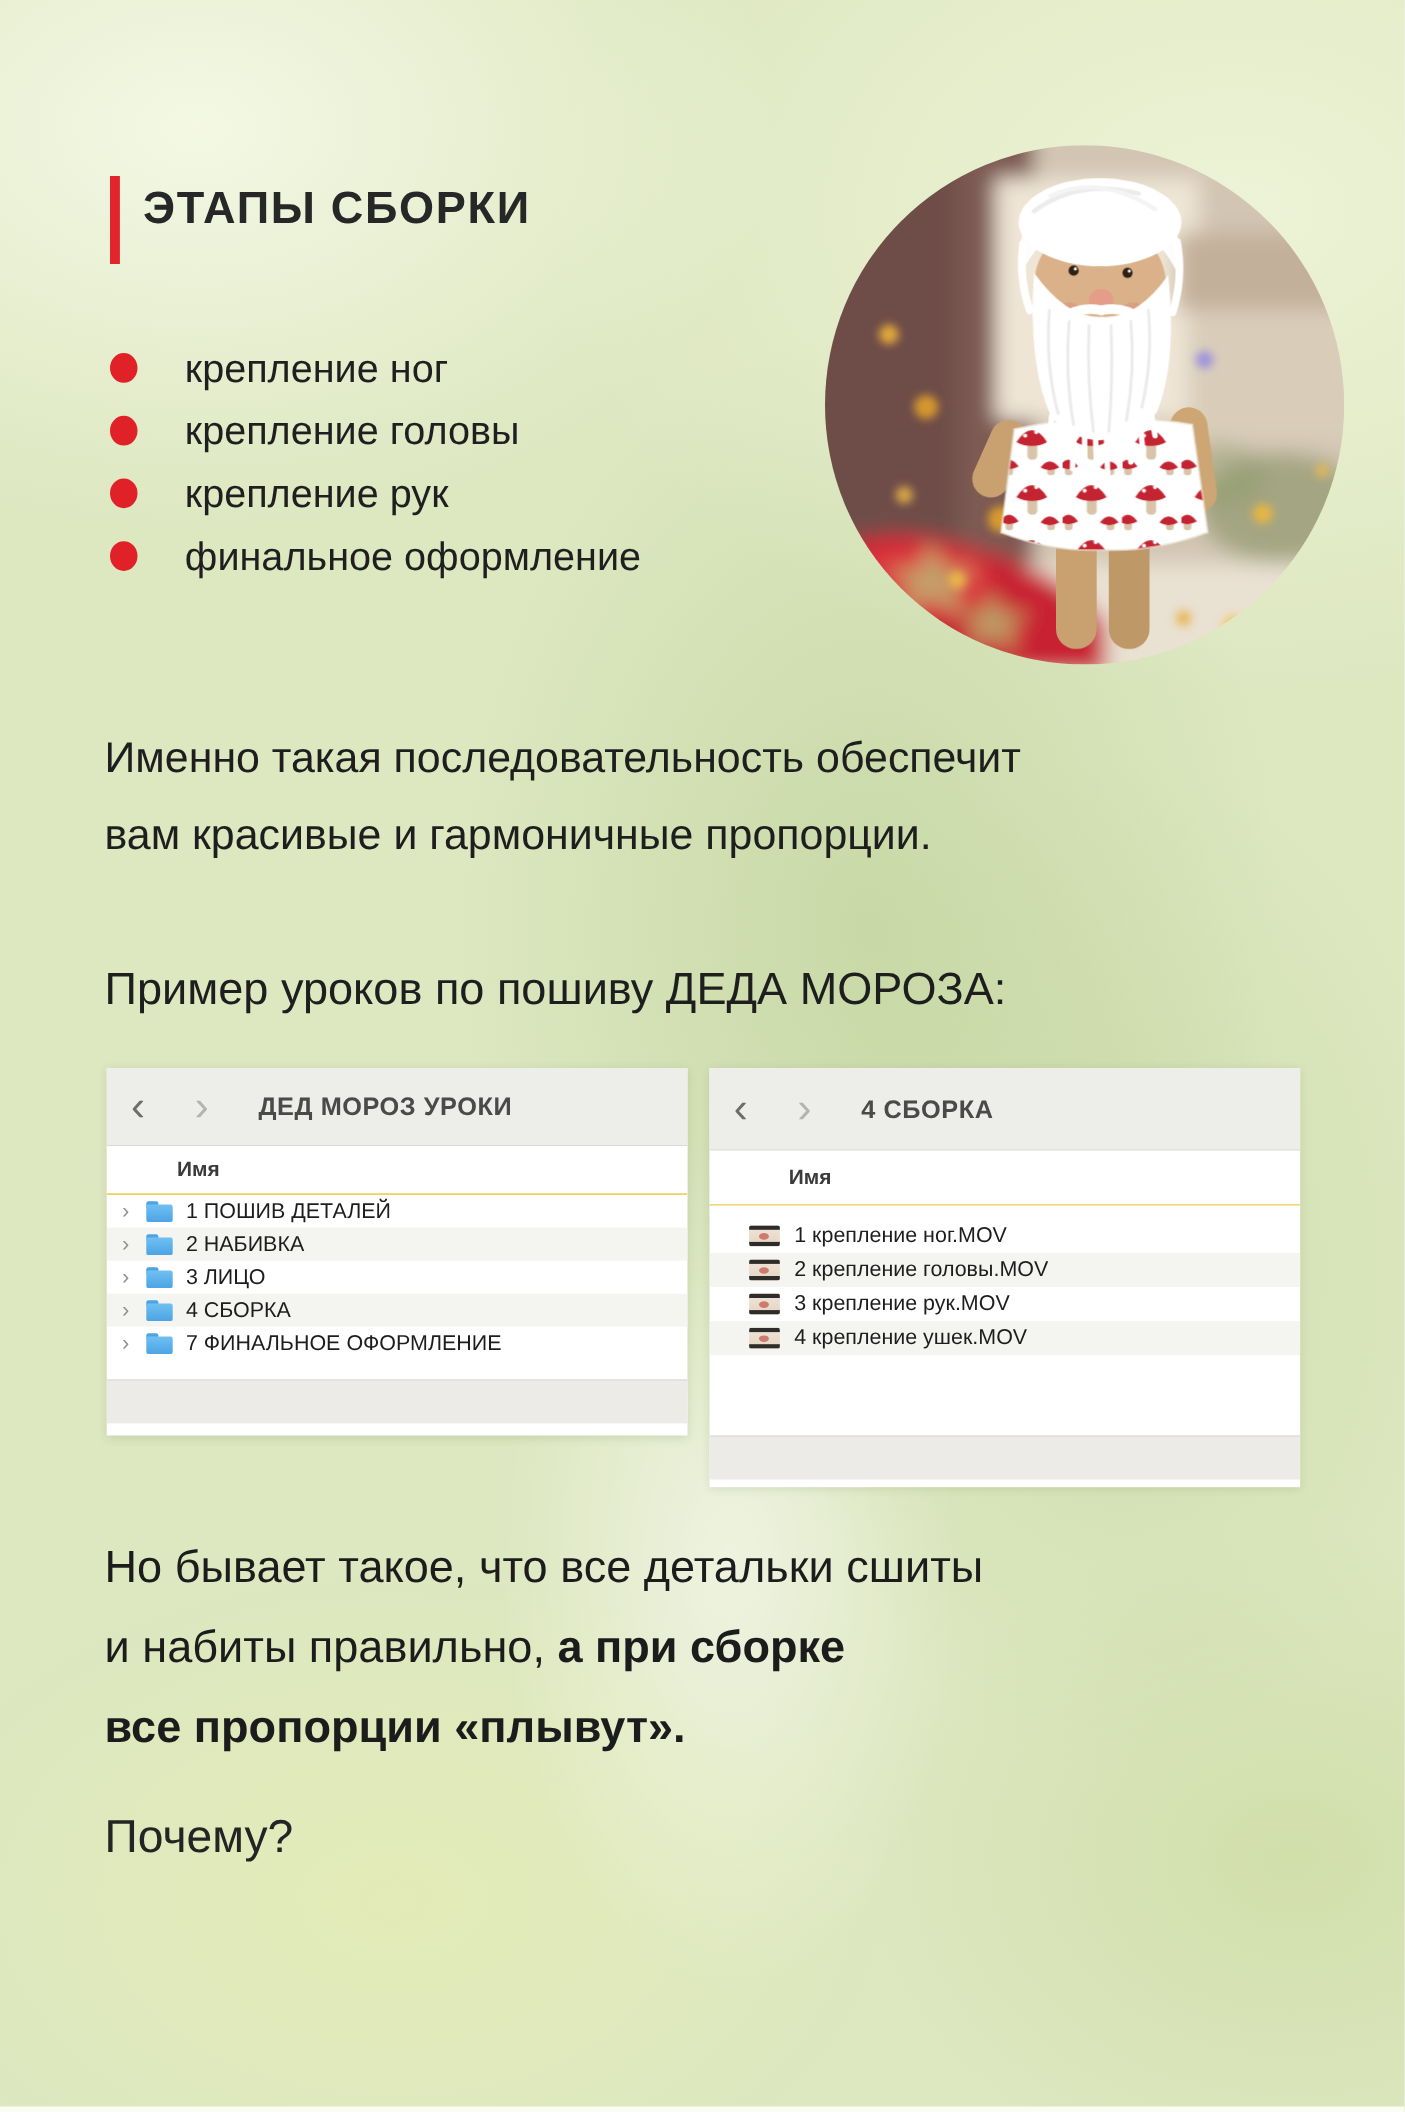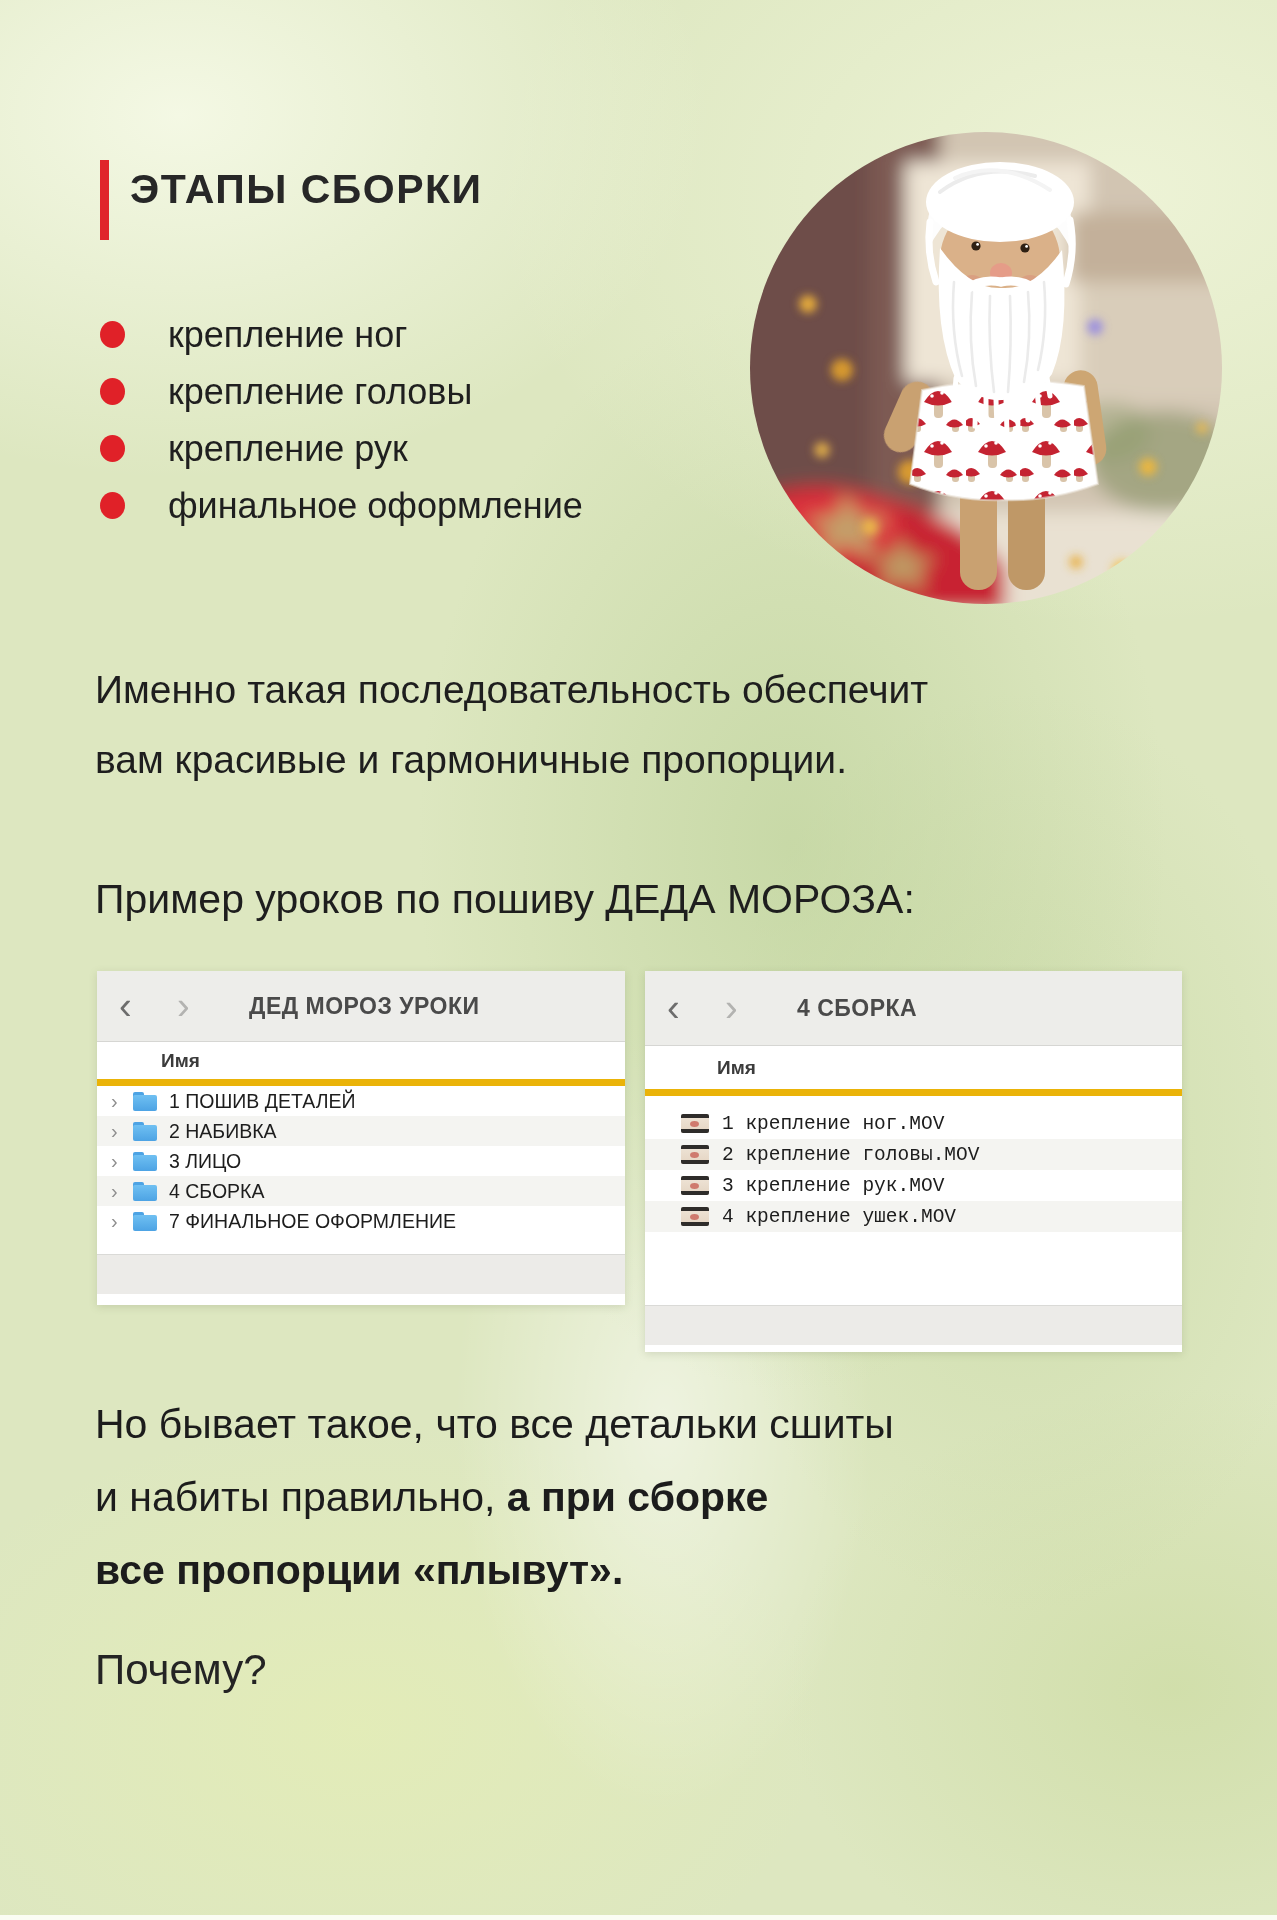--- a/index.html
+++ b/index.html
@@ -57,31 +57,31 @@
   .finder-left  { left:97px;  top:971px; width:528px; height:334px; }
   .finder-right { left:645px; top:971px; width:537px; height:381px; }
   .finder-header {
     background:#ededea; border-bottom:1px solid #d6d6d3;
     display:flex; align-items:center; padding-left:22px;
   }
   .finder-left  .finder-header { height:71px; }
   .finder-right .finder-header { height:75px; }
   .nav-chevron { font-size:38px; line-height:1; color:#6d6d6d; width:58px; font-weight:400; }
   .nav-chevron.fwd { color:#b3b3b1; }
-  .finder-title { font-size:23px; font-weight:700; color:#4a4a4a; letter-spacing:.5px; margin-left:14px; }
+  .finder-title { font-size:23px; font-weight:700; color:#4a4a4a; letter-spacing:.5px; }
   .name-row {
-    background:#fff; border-bottom:7px solid #eab308; display:flex; align-items:center;
+    background:#fff; border-bottom:1px solid #eab308; display:flex; align-items:center;
   }
   .finder-left  .name-row { height:44px; padding-left:64px; }
   .finder-right .name-row { height:50px; padding-left:72px; }
   .name-row span { font-size:19px; font-weight:700; color:#3b3b3b; }
   .finder-right .rows-gap { height:12px; background:#fff; }
   .file-row { display:flex; align-items:center; font-size:19.5px; color:#1d1d1d; }
   .finder-left  .file-row { height:30px; padding-left:14px; }
-  .finder-right .file-row { height:31px; padding-left:36px;font-family:Liberation Mono, monospace; }
+  .finder-right .file-row { height:31px; padding-left:36px; }
   .file-row.alt { background:#f4f4f1; }
   .disclosure { color:#8f8f8f; font-size:20px; width:20px; }
   .folder-ico { width:24px; height:19px; margin:0 12px 0 2px; flex:0 0 auto; position:relative; }
   .folder-ico .tab  { position:absolute; left:0; top:0; width:11px; height:6px; border-radius:2px 2px 0 0; background:#4da3e4; }
   .folder-ico .body { position:absolute; left:0; top:3px; width:24px; height:16px; border-radius:2px; background:linear-gradient(#6fc0f2,#4da3e4); }
   .video-ico {
     width:28px; height:19px; margin-right:13px; flex:0 0 auto; border-radius:2px;
     background:linear-gradient(#efe5d8,#e4d4c2); position:relative; overflow:hidden;
   }
   .video-ico::before, .video-ico::after {

